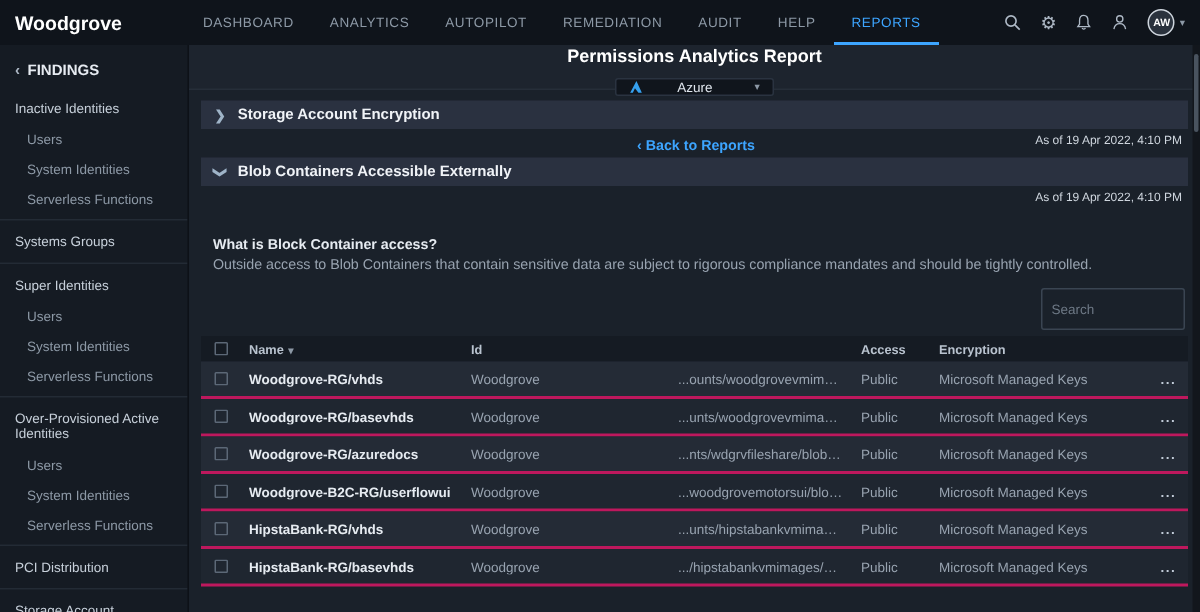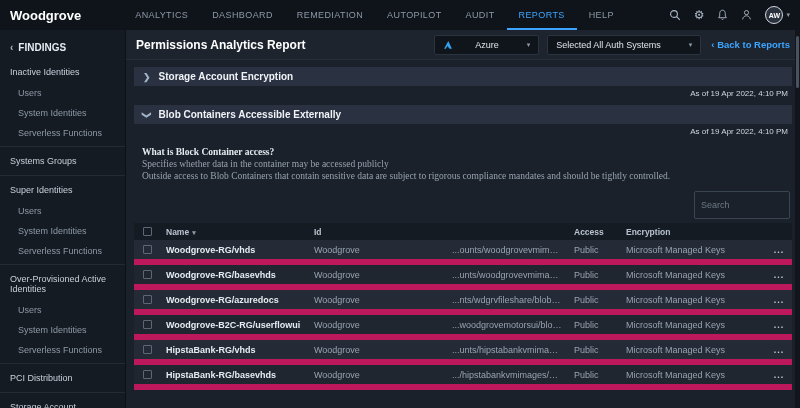--- a/index.html
+++ b/index.html
@@ -26,39 +26,39 @@
   
   .shell { display:flex; height:378px; }
   .sidebar { width:126px; background:#151b23; border-right:1px solid #0d1117; padding:6px 0; flex-shrink:0; overflow:hidden; }
   .sb-title { display:flex; align-items:center; gap:5px; font-size:10px; font-weight:bold; color:#e6ebf1; padding:6px 10px 8px; }
   .sb-title .chev-left { color:#aeb9c6; font-size:10px; }
   .sb-head { padding:6px 10px; font-size:9px; color:#c7d0da; cursor:pointer; }
   .sb-item { padding:5px 10px 5px 18px; font-size:9px; color:#8d99a6; cursor:pointer; }
   .sb-div { border-top:1px solid #232b35; margin:3px 0; }
   
   .main { flex:1; display:flex; flex-direction:column; background:#1a212a; min-width:0; }
-  .main-header { display:flex; align-items:center; height:30px; padding:0 10px; gap:8px; background:#1d242e; border-bottom:1px solid #262e39; }
+  .main-header { display:flex; align-items:center; height:30px; padding:0 10px; gap:8px; background:#1d242e; border-bottom:1px solid #262e39;flex-direction:column; }
   .page-title { font-size:12px; font-weight:bold; color:#ffffff; flex:1; white-space:nowrap; }
   .dropdown { display:flex; align-items:center; gap:22px; background:#10151c; border:1px solid #2a3340; border-radius:2px; height:20px; padding:0 8px; font-size:9px; color:#dfe5ec; cursor:pointer; white-space:nowrap; }
   .dropdown .caret { margin-left:6px; }
   .back-link { color:#3da5ff; font-size:9.5px; font-weight:bold; cursor:pointer; margin-left:2px; white-space:nowrap;text-align:right; }
   .section-bar { display:flex; align-items:center; gap:8px; background:#2a3140; height:19px; margin:7px 8px 0; padding:0 9px; font-size:10px; font-weight:bold; color:#f0f3f7; cursor:pointer; }
   .chev { color:#9fb4c8; font-size:9px; display:inline-block; }
   .chev.down { transform:rotate(90deg); }
   .asof { font-size:8px; color:#cfd6de; text-align:right; margin:3px 12px 0; }
-  .desc { margin:4px 16px 0; font-size:9.5px;font-family:Liberation Serif, serif; }
+  .desc { margin:15px 16px 0; font-size:9.5px; }
   .desc .q { font-weight:bold; color:#e6ebf1; margin-top:7px; }
   .desc .a { color:#98a3b0; margin-top:2px; }
   .search-row { display:flex; justify-content:flex-end; margin:10px 10px 4px; }
   .search-input { width:96px; height:17px; background:transparent; border:1px solid #3a4552; border-radius:2px; color:#dfe5ec; font-size:9px; padding:13px 6px; outline:none; font-family:"Liberation Sans", sans-serif; }
   .search-input::placeholder { color:#6d7885; }
   
   .table { margin:0 8px; }
   .thead { display:flex; align-items:center; background:#151b23; height:17px; font-size:8.5px; color:#b9c3cf; font-weight:bold; }
-  .trow { display:flex; align-items:center; height:25px; background:#242b36; border-bottom:6px solid #be185d; font-size:9px; }
+  .trow { display:flex; align-items:center; height:25px; background:#242b36; border-bottom:2px solid #be185d; font-size:9px; }
   .trow:nth-child(even) { background:#1f2630; }
   .cell { padding:0 6px; overflow:hidden; white-space:nowrap; text-overflow:ellipsis; }
   .col-check { width:26px; display:flex; justify-content:center; flex-shrink:0; }
   .col-name { width:148px; color:#e6ebf1; font-weight:bold; flex-shrink:0; }
   .col-auth { width:138px; color:#98a3b0; flex-shrink:0; }
   .col-id { flex:1; color:#98a3b0; min-width:0; }
   .col-access { width:52px; color:#98a3b0; flex-shrink:0; }
   .col-enc { width:146px; color:#98a3b0; flex-shrink:0; }
   .col-menu { width:26px; text-align:center; flex-shrink:0; }
   .thead .col-name, .thead .col-auth, .thead .col-id, .thead .col-access, .thead .col-enc { color:#b9c3cf; font-weight:bold; }
@@ -68,27 +68,27 @@
   
   .scrollbar { position:absolute; right:0; top:30px; width:5px; height:378px; background:#12161c; }
   .scroll-thumb { position:absolute; top:6px; left:1px; width:3px; height:52px; background:#49535f; border-radius:2px; cursor:pointer; }
 </style>
 </head>
 <body>
 
 <div class="topbar">
   <div class="brand">Woodgrove</div>
   <div class="nav">
+      <div class="nav-item">DASHBOARD</div>
       <div class="nav-item">ANALYTICS</div>
-      <div class="nav-item">DASHBOARD</div>
+      <div class="nav-item">AUTOPILOT</div>
       <div class="nav-item">REMEDIATION</div>
-      <div class="nav-item">AUTOPILOT</div>
       <div class="nav-item">AUDIT</div>
+      <div class="nav-item">HELP</div>
       <div class="nav-item active">REPORTS</div>
-      <div class="nav-item">HELP</div>
     </div>
   <div class="top-icons">
     <span class="icon-btn">
       <svg width="12" height="12" viewBox="0 0 12 12">
           <circle cx="5" cy="5" r="3.4" fill="none" stroke="#aeb9c6" stroke-width="1.1"></circle>
           <line x1="7.6" y1="7.6" x2="10.8" y2="10.8" stroke="#aeb9c6" stroke-width="1.1"></line>
         </svg>
     </span>
     <span class="icon-btn">
         <span class="gear-glyph">⚙</span>
@@ -167,21 +167,20 @@
     <div class="asof">As of 19 Apr 2022, 4:10 PM</div>
 
     <div class="section-bar">
       <span class="chev down">❯</span>
       <span>Blob Containers Accessible Externally</span>
     </div>
     <div class="asof">As of 19 Apr 2022, 4:10 PM</div>
 
     <div class="desc">
       <div class="q">What is Block Container access?</div>
-      <div class="a">Specifies whether data in the container may be accessed publicly</div>
       <div class="a">Outside access to Blob Containers that contain sensitive data are subject to rigorous compliance mandates and should be tightly controlled.</div>
     </div>
 
     <div class="search-row">
       <input class="search-input" type="text" placeholder="Search" style="">
     </div>
 
     <div class="table">
       <div class="thead">
         <div class="cell col-check">

